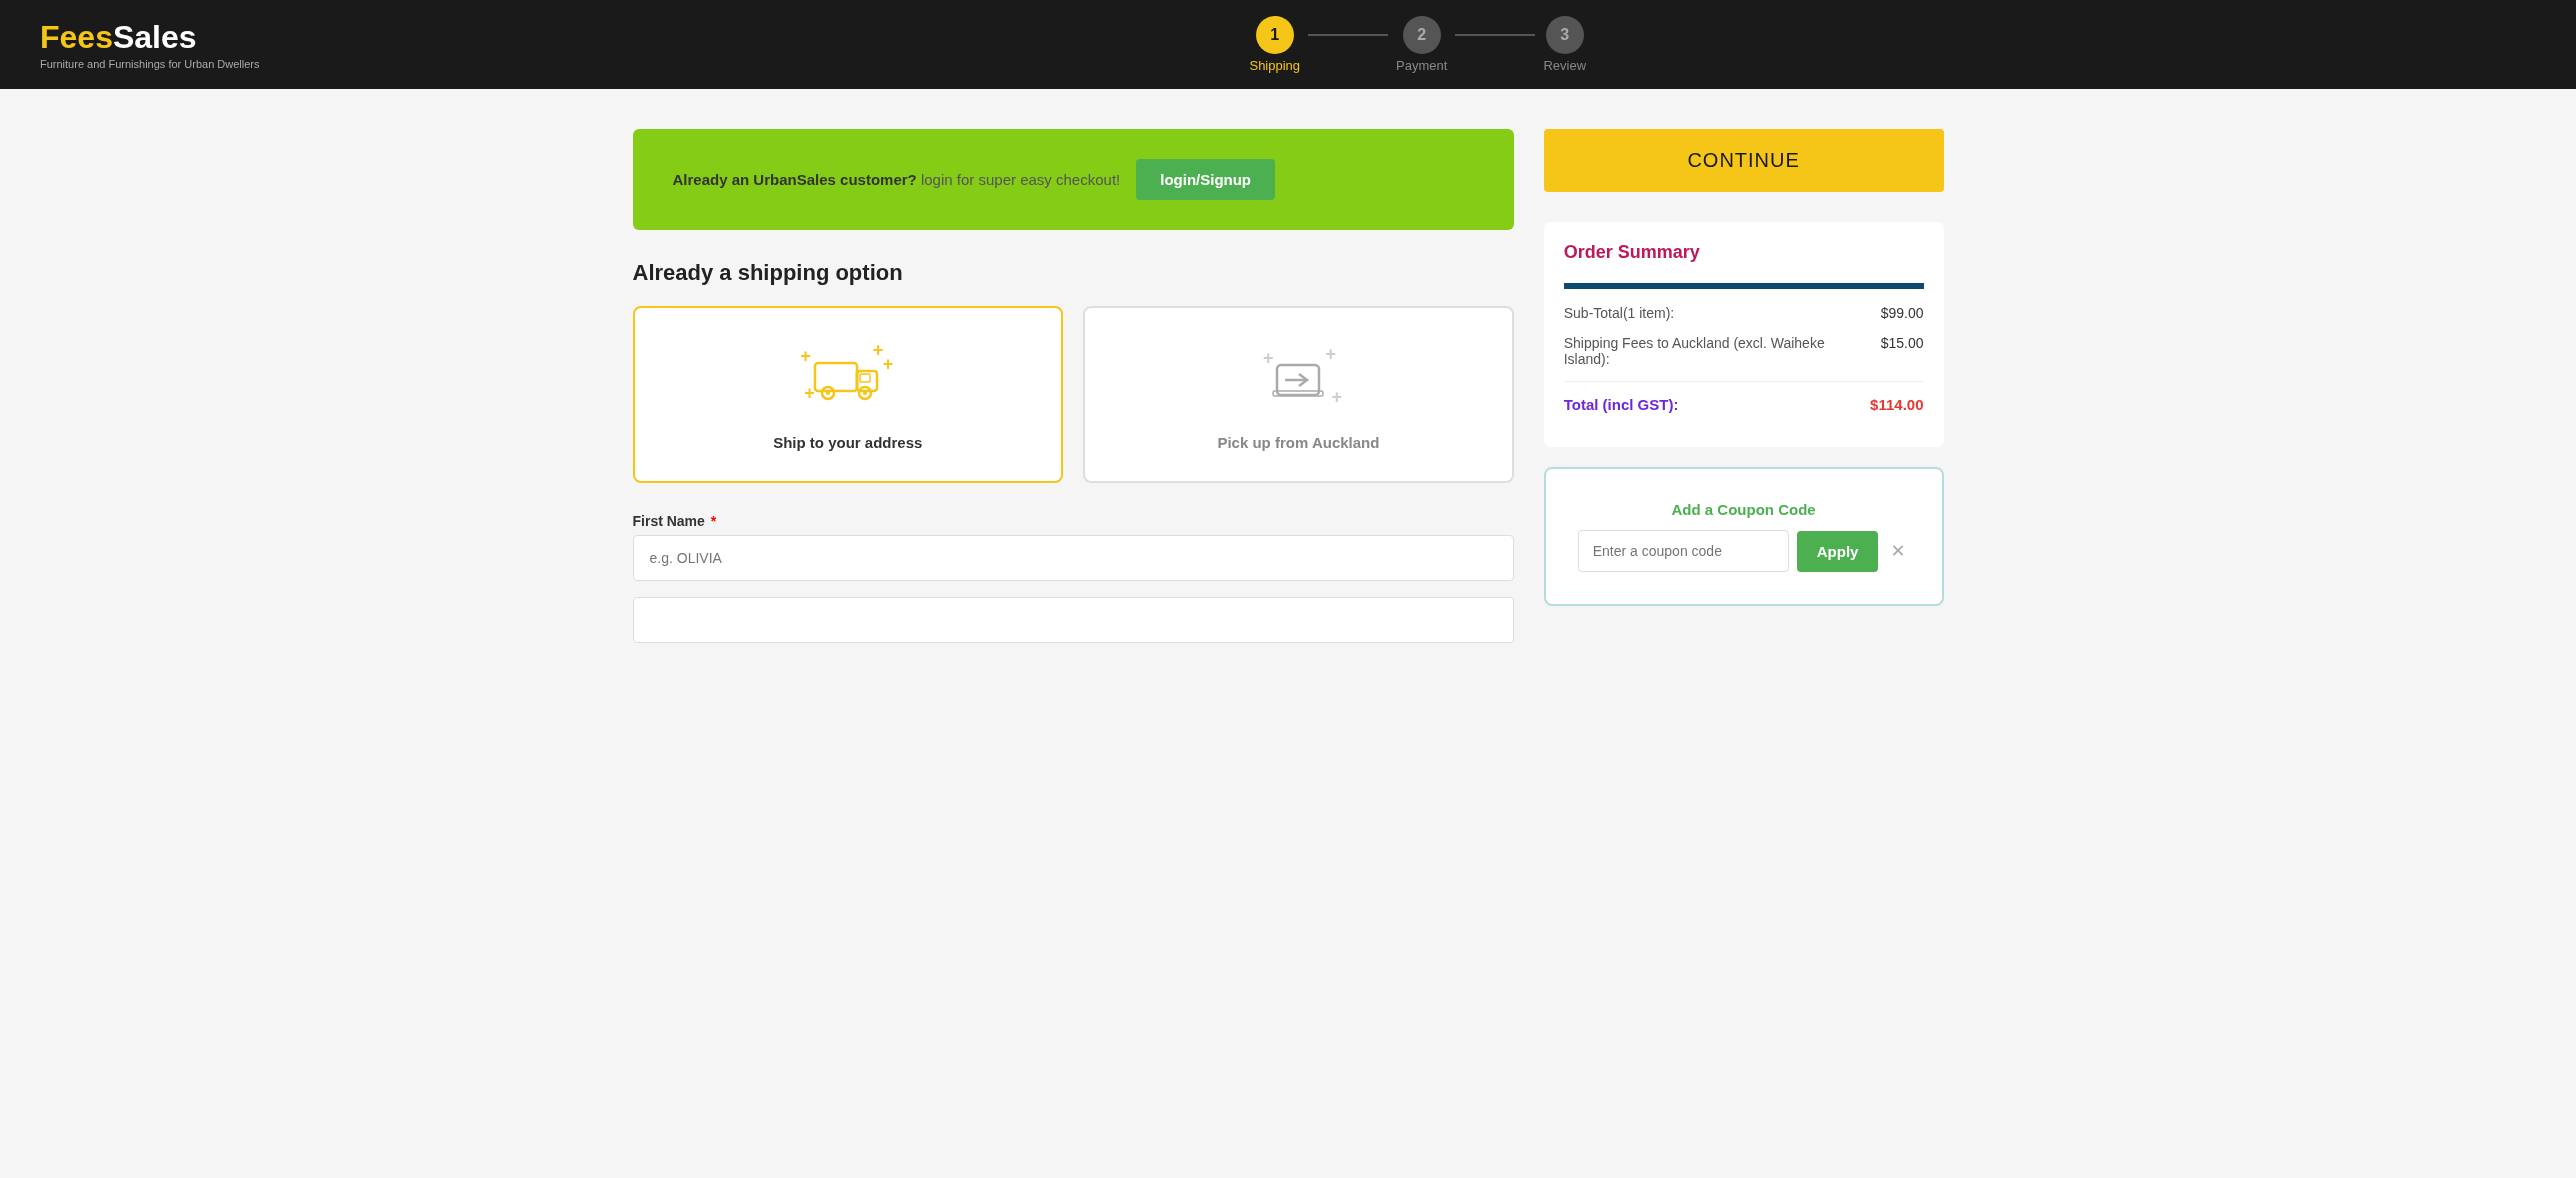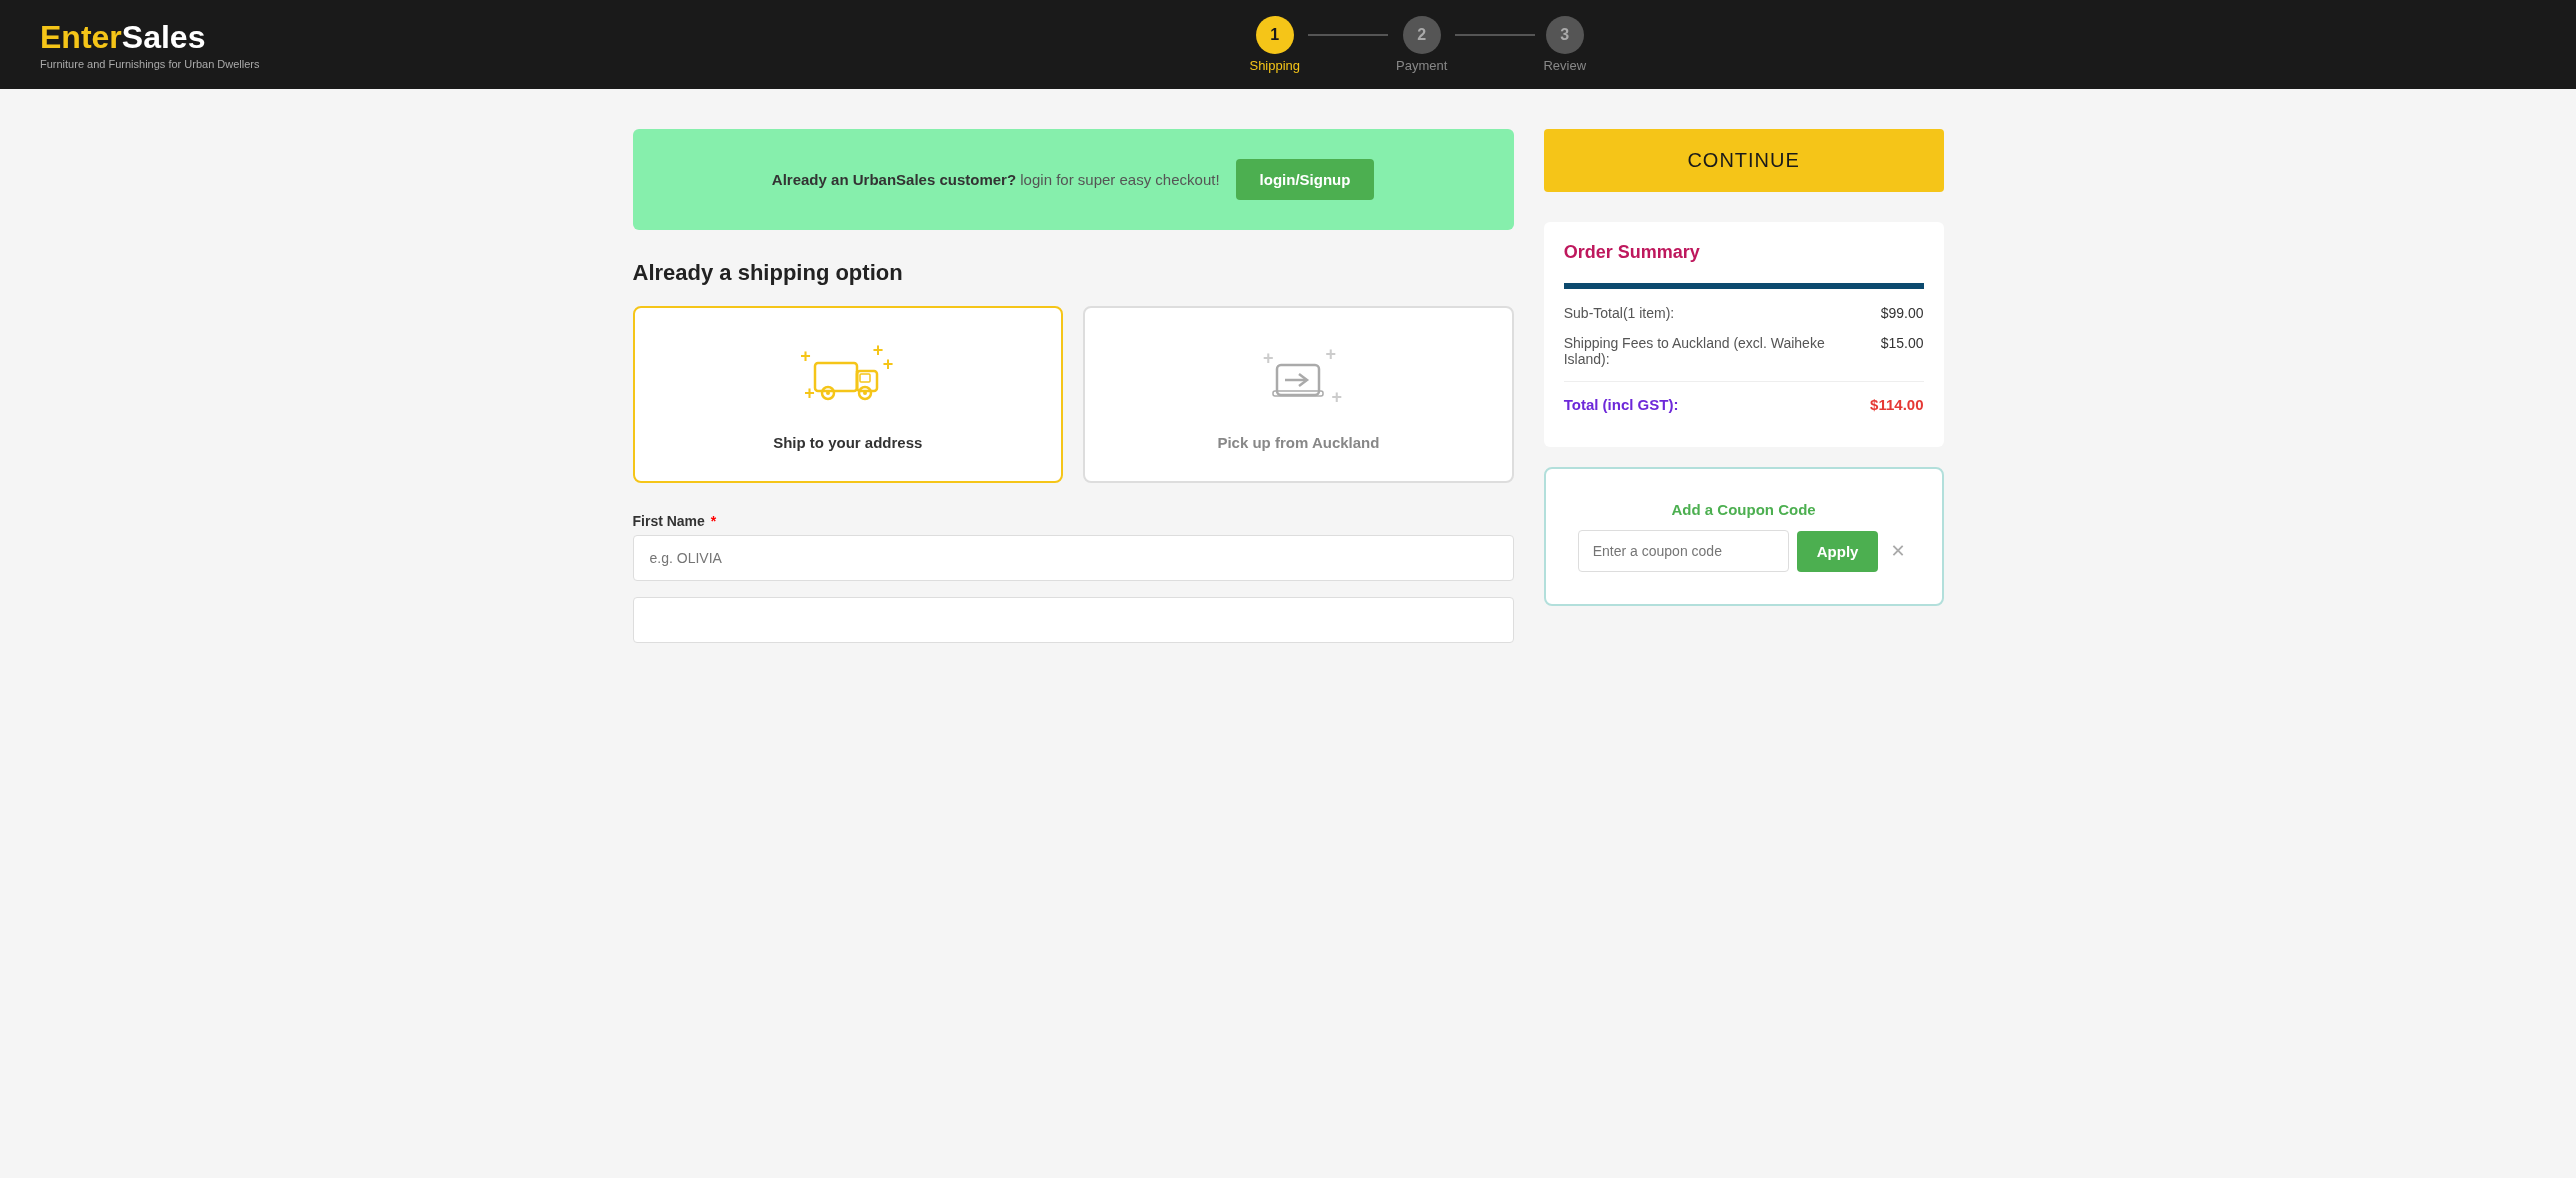--- a/index.html
+++ b/index.html
@@ -86,26 +86,25 @@
     }
     .left-panel {
       flex: 1;
     }
     .right-panel {
       flex: 0 0 378px;
     }
 
     
     .login-banner {
-      background: #86efac;
+      background: #84cc16;
       border-radius: 6px;
       padding: 30px 40px;
       display: flex;
       align-items: center;
-      justify-content: center;
       gap: 16px;
       margin-bottom: 30px;
     }
     .login-text {
       color: #555;
       font-size: 15px;
     }
     .login-text strong {
       color: #333;
     }
@@ -319,21 +318,21 @@
       cursor: pointer;
       padding: 4px;
     }
   </style>
 </head>
 <body>
 
 <header class="header">
   <div class="logo-container">
     <div>
-      <span class="logo-urban">Enter</span><span class="logo-sales">Sales</span>
+      <span class="logo-urban">Fees</span><span class="logo-sales">Sales</span>
     </div>
     <span class="logo-tagline">Furniture and Furnishings for Urban Dwellers</span>
   </div>
 
   <div class="steps-container">
     <div class="step">
       <div class="step-circle active">1</div>
       <span class="step-label active">Shipping</span>
     </div>
     <div class="step-line"></div>

